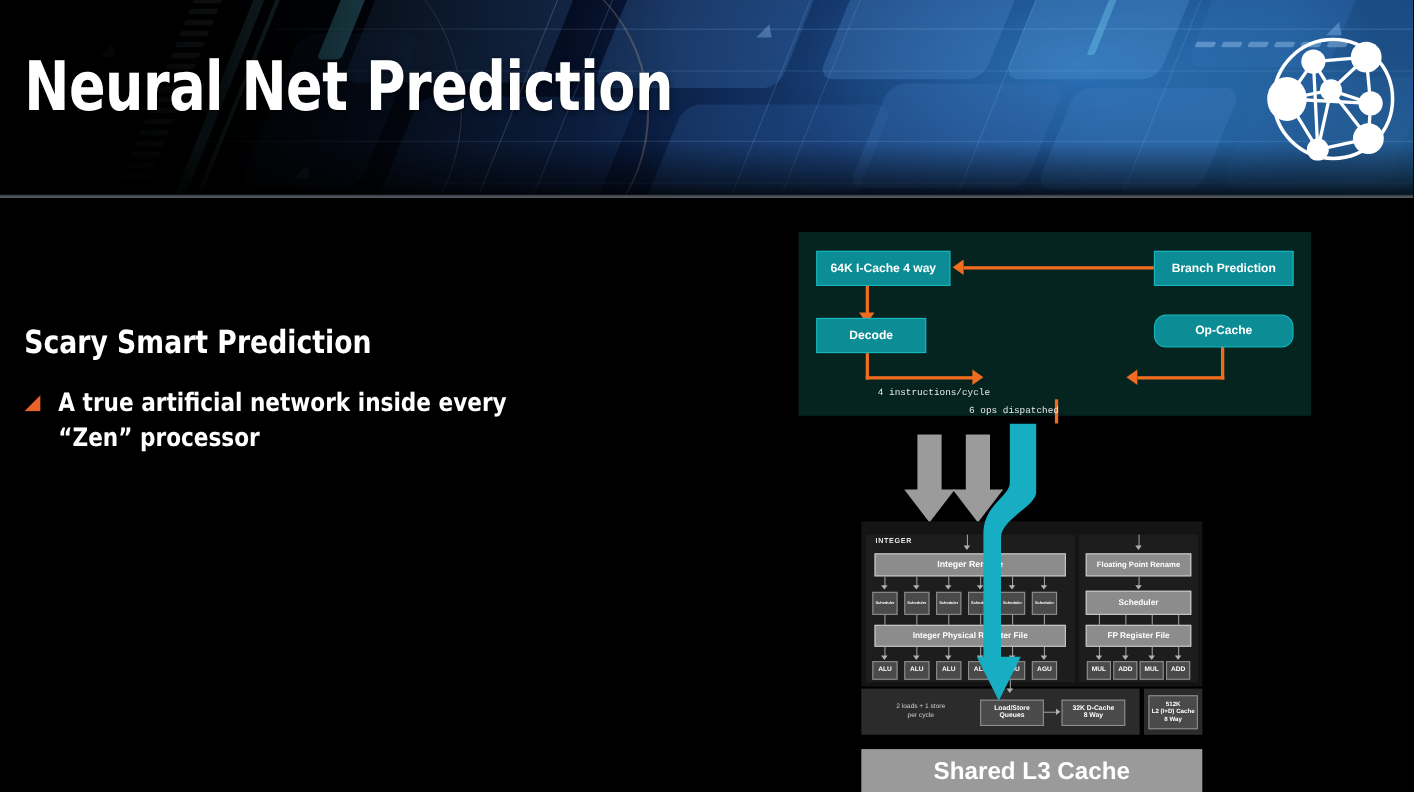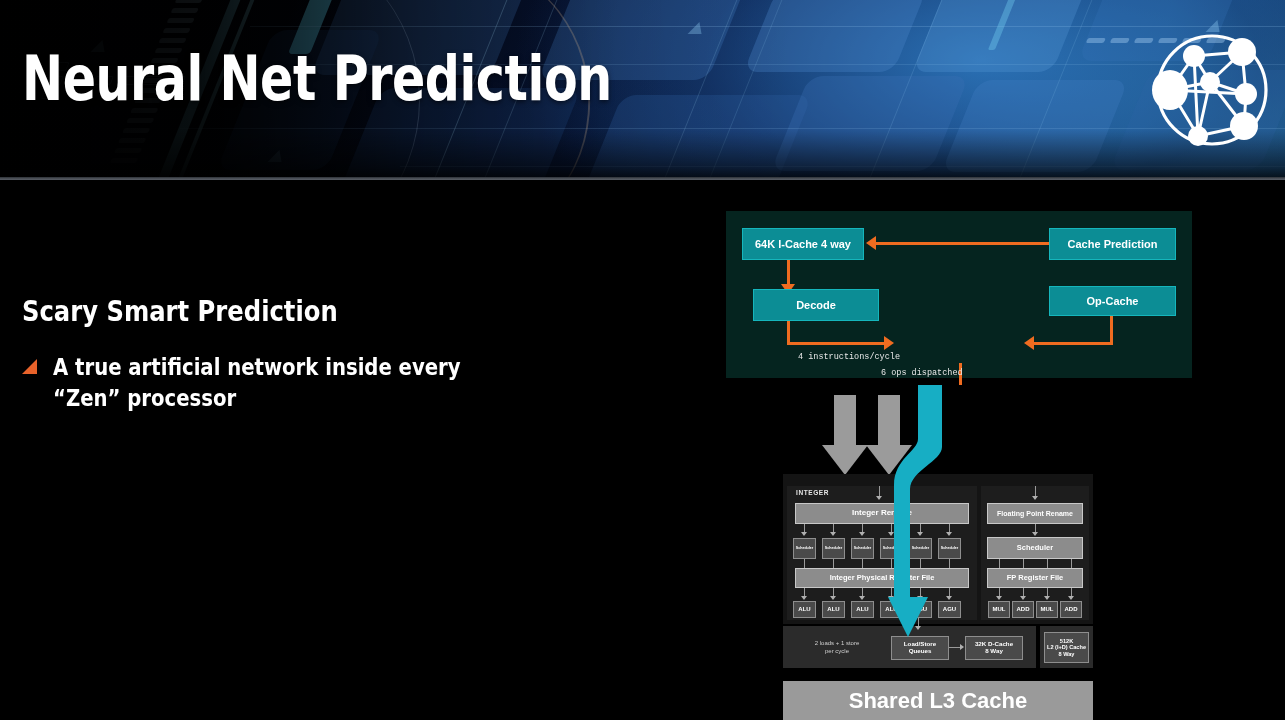--- a/index.html
+++ b/index.html
@@ -335,26 +335,26 @@
     <div class="oline" style="left:384px;top:104px;width:3px;height:30px;"></div>
     <div class="oline" style="left:308px;top:131px;width:79px;height:3px;"></div>
     <div class="oarr-l" style="left:298px;top:125px;"></div>
 
     <div class="oline" style="left:233px;top:152px;width:3px;height:22px;"></div>
 
     <div class="tbox" style="left:16px;top:17px;width:122px;height:32px;">
       <span>64K I-Cache 4 way</span>
     </div>
     <div class="tbox" style="left:323px;top:17px;width:127px;height:32px;">
-      <span>Cache Prediction</span>
-    </div>
-    <div class="tbox" style="left:16px;top:78px;width:126px;height:32px;margin-left:11px;">
+      <span>Branch Prediction</span>
+    </div>
+    <div class="tbox" style="left:16px;top:78px;width:100px;height:32px;">
       <span>Decode</span>
     </div>
-    <div class="tbox" style="left:323px;top:75px;width:127px;height:30px;">
+    <div class="tbox" style="left:323px;top:75px;width:127px;height:30px;border-radius:11px;">
       <span>Op-Cache</span>
     </div>
 
     <div class="fe-label" style="left:72px;top:141px;">4 instructions/cycle</div>
     <div class="fe-label" style="left:155px;top:157px;">6 ops dispatched</div>
   </div>
 
   <div class="garrow" style="left:822px;top:395px;width:46px;height:80px;">
     <div class="shaft" style="left:12px;top:0;width:22px;height:52px;"></div>
     <div class="head" style="left:0;top:50px;"></div>

